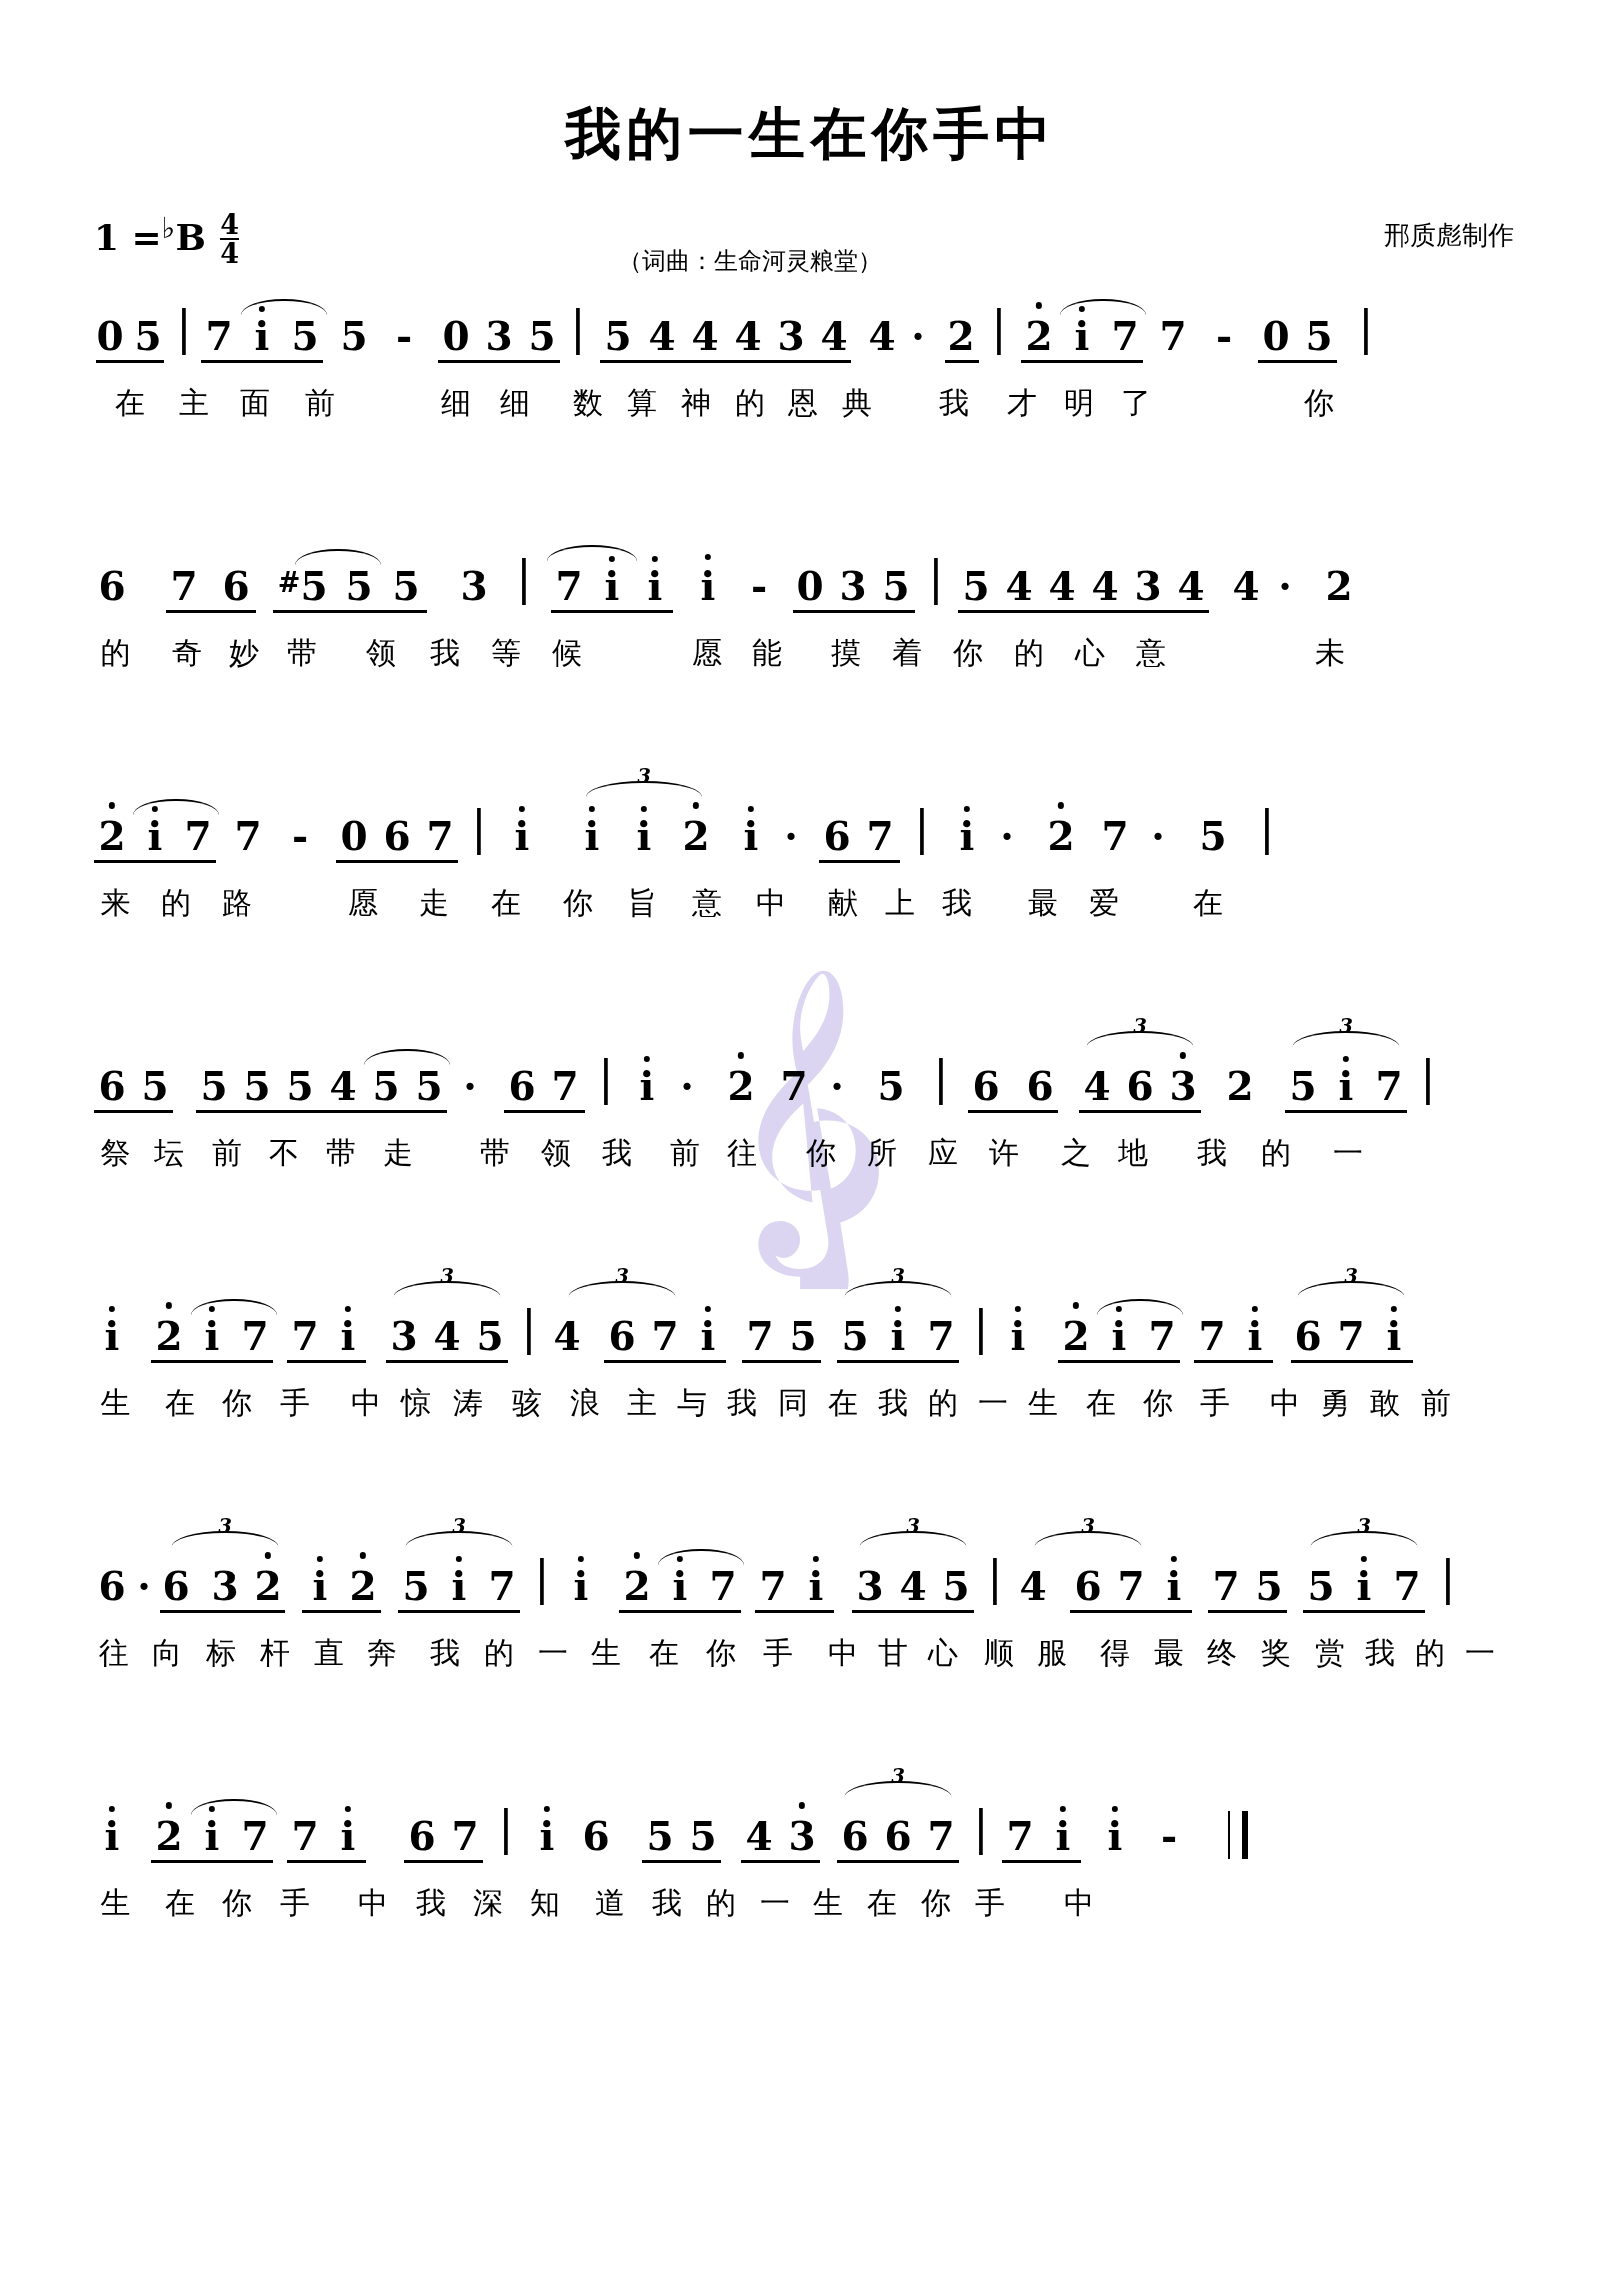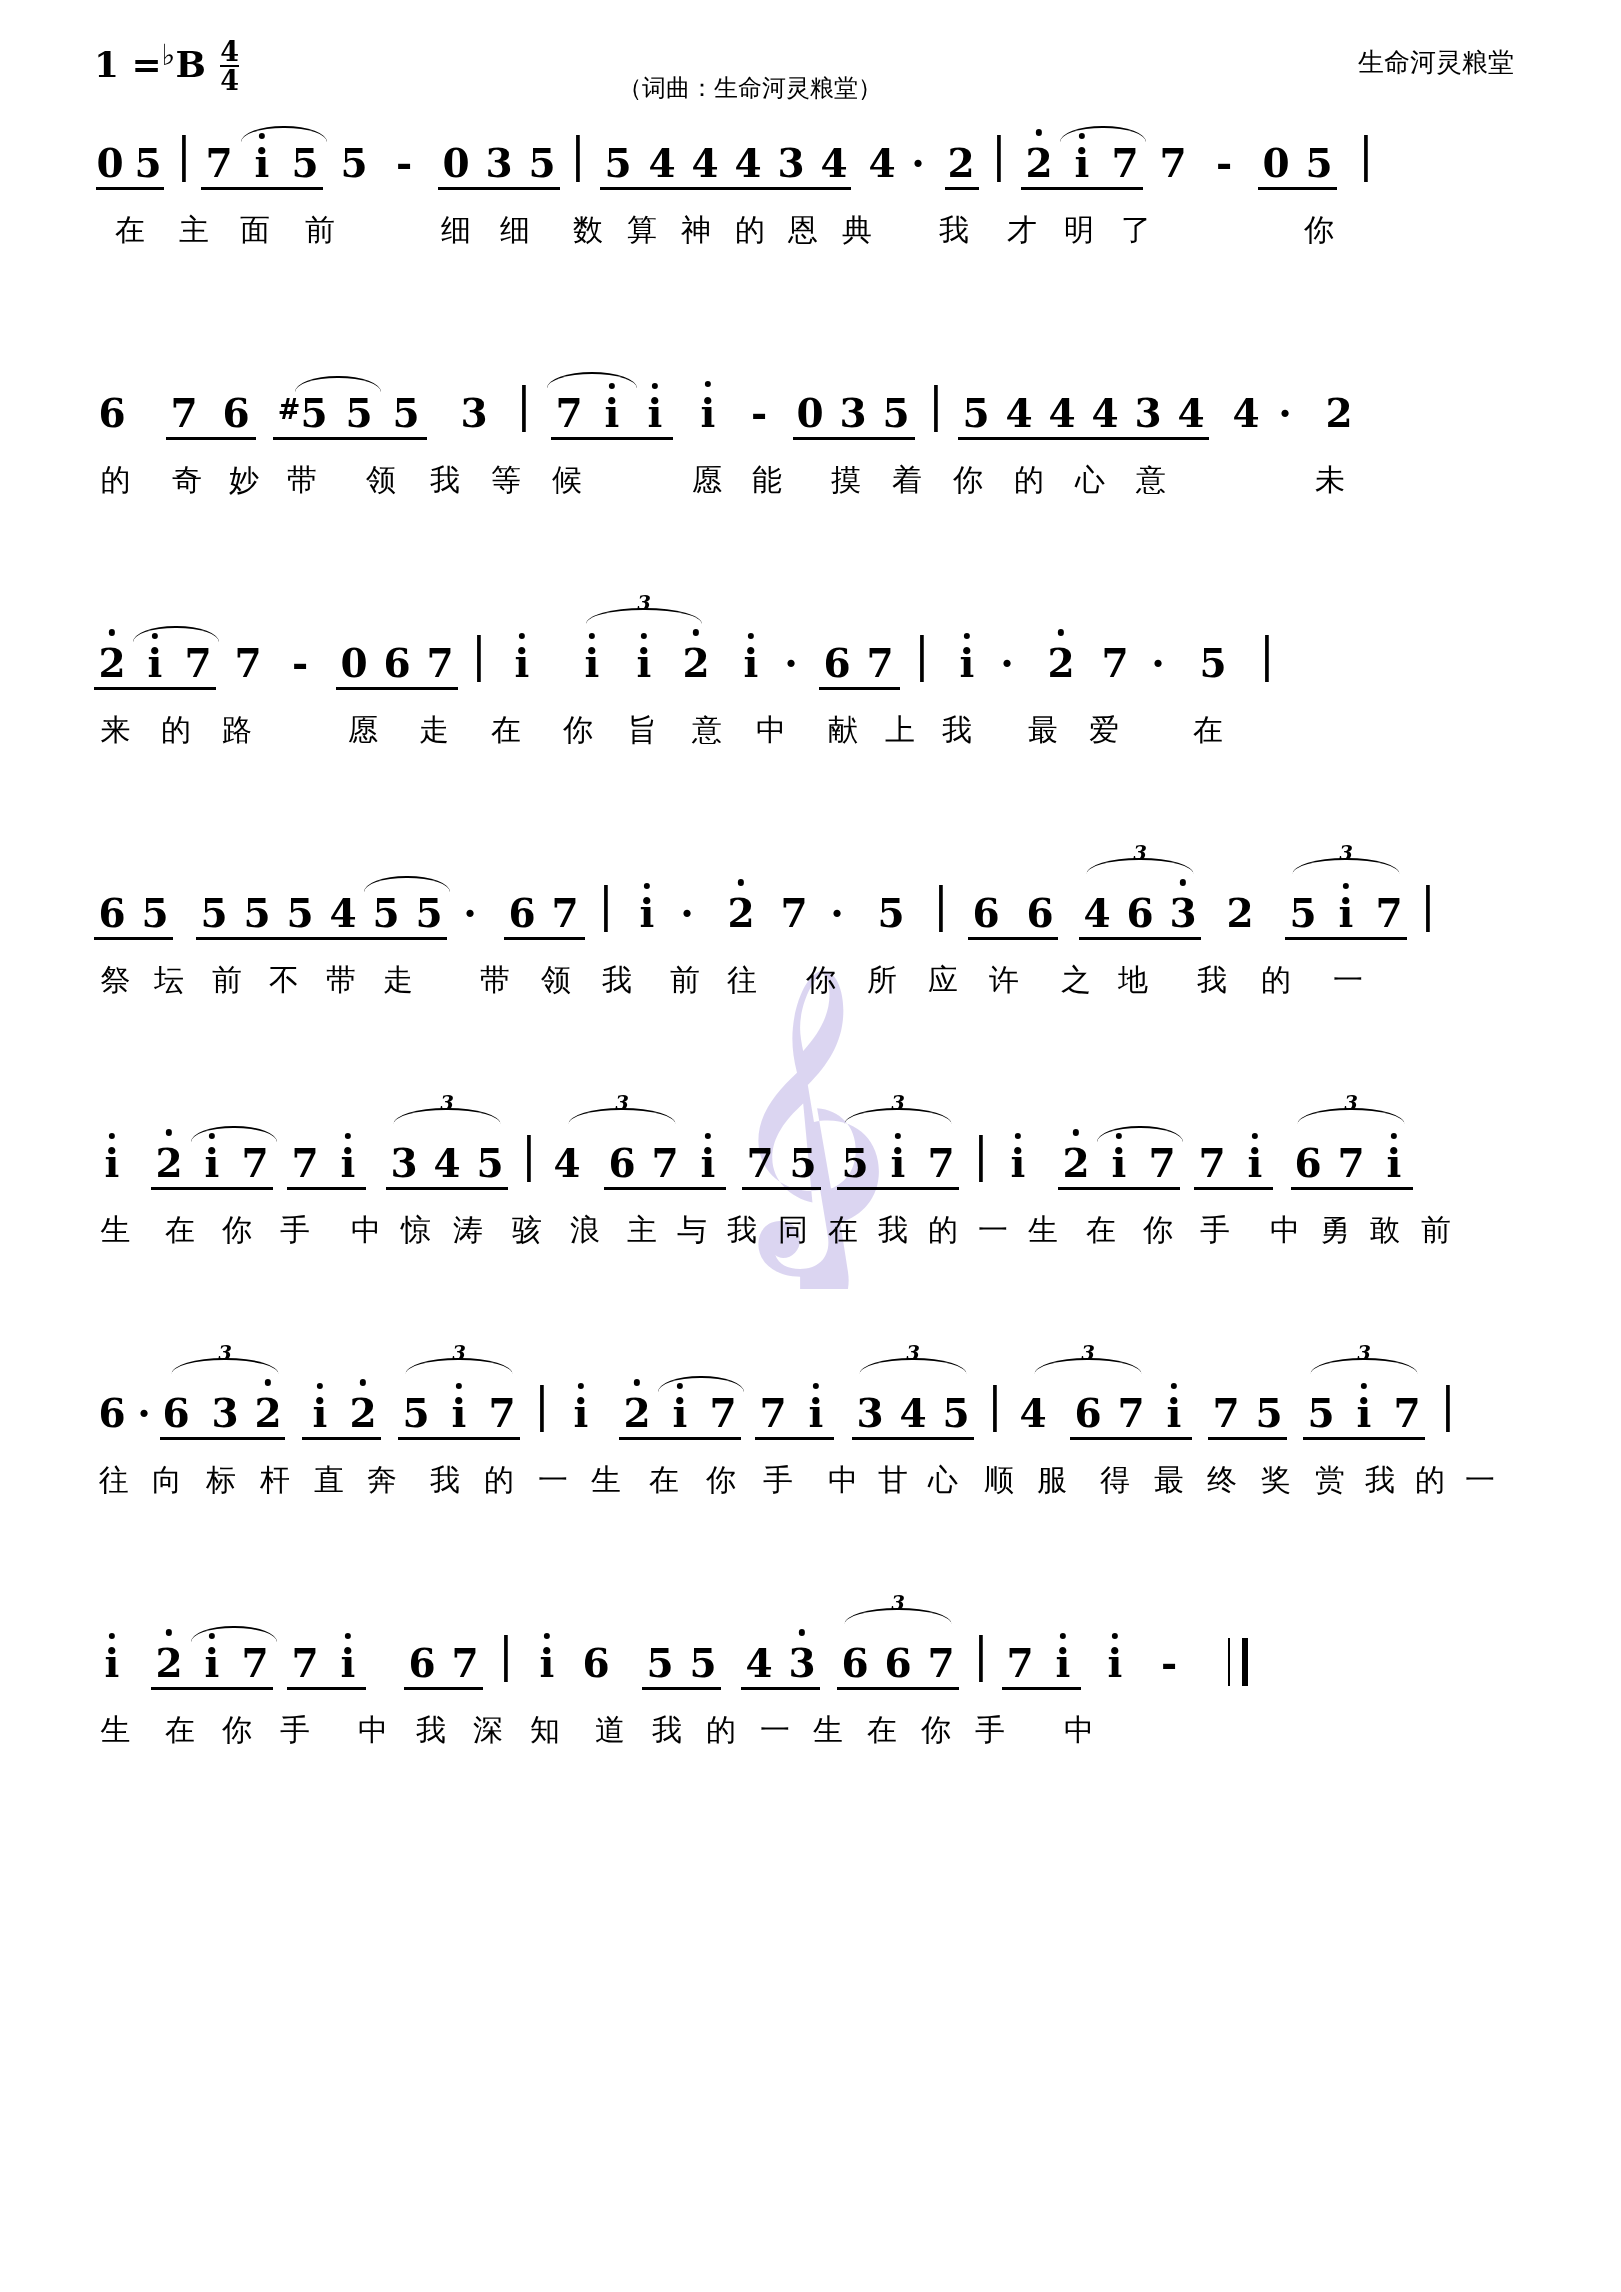--- a/index.html
+++ b/index.html
@@ -163,33 +163,34 @@
     height: 340px;
     opacity: 0.55;
     pointer-events: none;
   }
 </style>
 </head>
 <body>
 
 <div class="sheet">
 
+  <div class="title">我的一生在你手中</div>
 
   <div class="header-row">
     <div class="keysig">
       <span>1 =</span>
       <span class="flat">♭</span>
       <span>B</span>
       <span class="timesig">
         <span class="num">4</span>
         <span class="den">4</span>
       </span>
     </div>
     <div class="composer">（词曲：生命河灵粮堂）</div>
-    <div class="arranger">生命河灵粮堂</div>
+    <div class="arranger">邢质彪制作</div>
   </div>
 
   <div class="watermark">
     <svg viewBox="0 0 100 220" width="340" height="340" xmlns="http://www.w3.org/2000/svg">
       <path d="M52 212c-16 0-27-9-27-21 0-9 6-15 14-15 7 0 13 5 13 12 0 7-5 12-11 12-2 0-4-1-5-2 2 6 8 9 16 9 12 0 20-8 18-21l-5-30C43 159 25 145 25 124c0-17 11-31 25-44-2-8-3-15-3-22 0-22 10-44 20-44 8 0 13 12 13 26 0 19-9 34-23 48l4 24c3-1 6-1 9-1 20 0 33 14 33 33 0 17-11 29-25 33l5 32c3 20-10 33-31 33zM63 103l9 52c10-4 16-13 16-25 0-15-10-26-25-27zm-9-3c-12 11-20 22-20 35 0 15 12 26 26 29l-6-64zm12-84c-7 5-14 21-14 35 0 5 1 10 2 15 10-11 17-23 17-36 0-9-2-14-5-14z" fill="#BFB4E6"></path>
     </svg>
   </div>
 
   <div class="system" style="margin-top:9px">
     <div class="notes">

